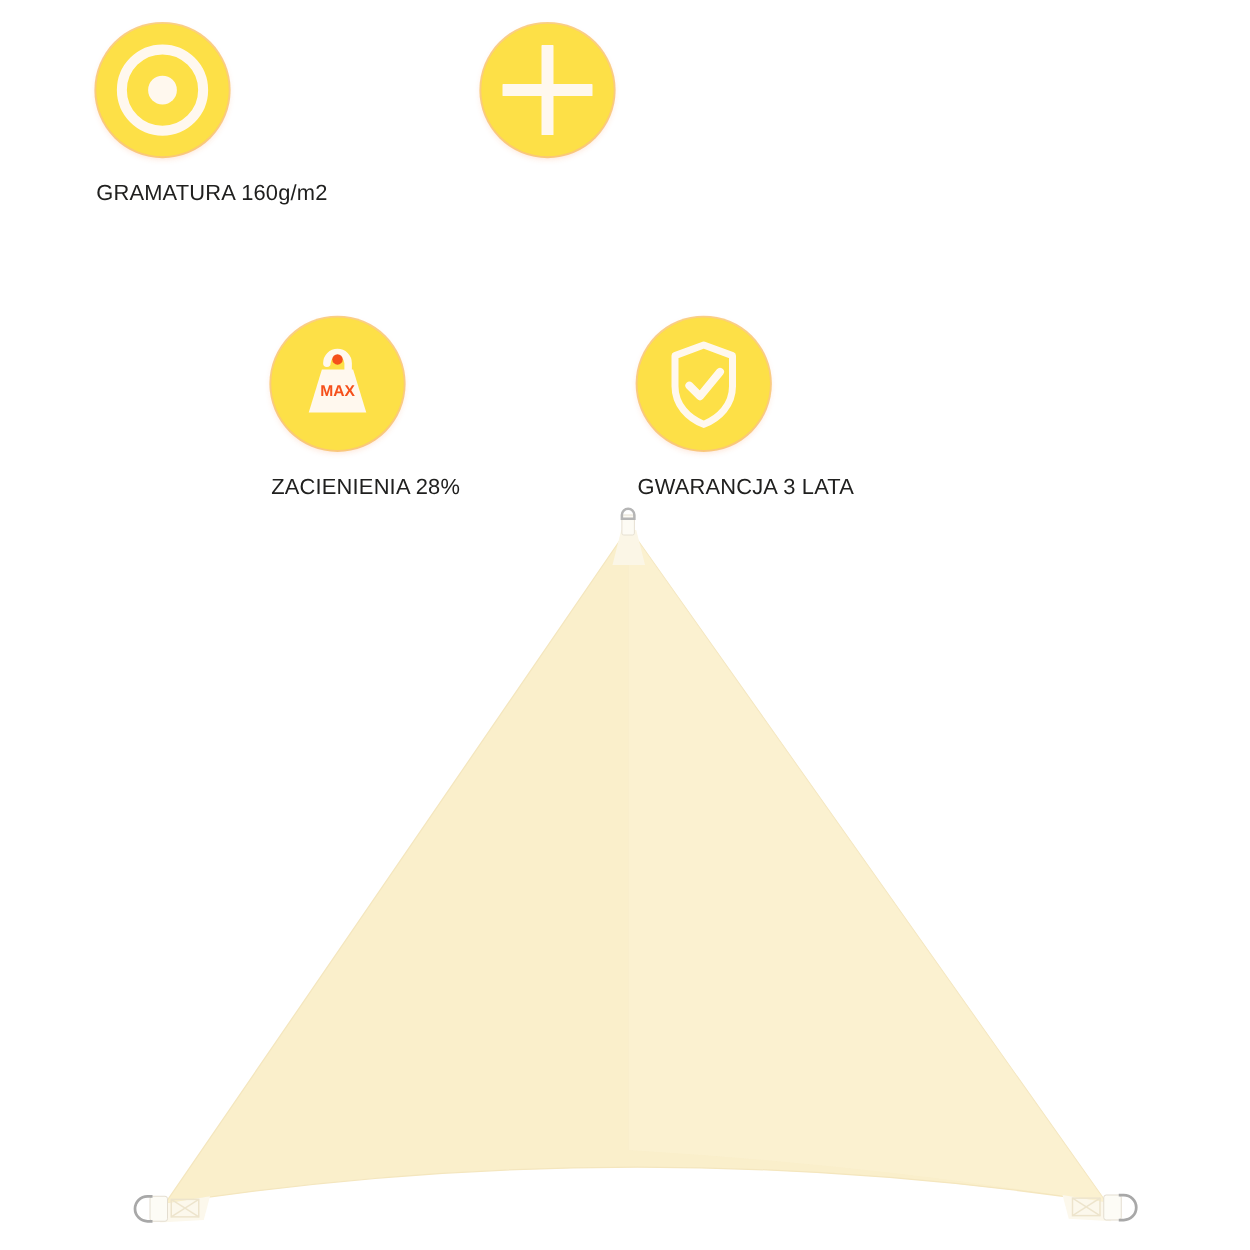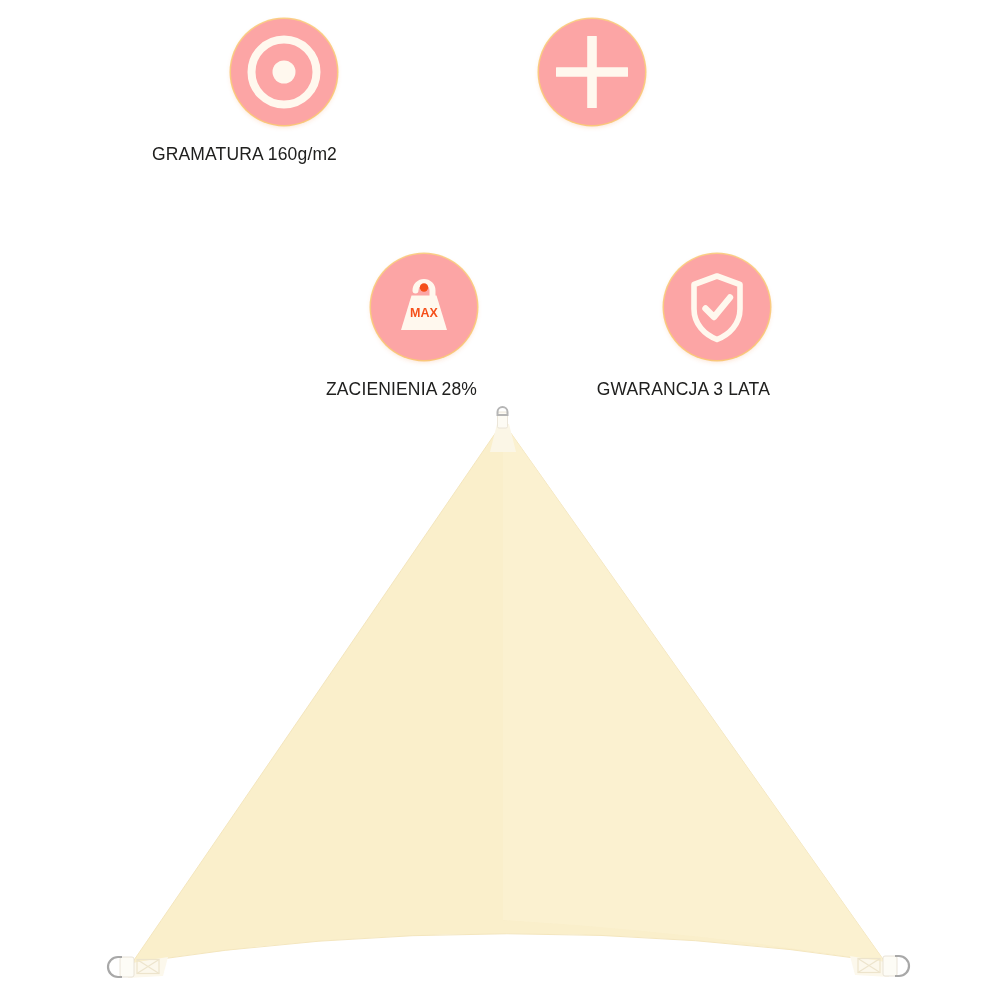--- a/index.html
+++ b/index.html
@@ -23,28 +23,28 @@
     height: 1000px;
     background: #ffffff;
   }
 
   
   .feature {
     position: absolute;
     width: 260px;
     display: flex;
     flex-direction: column;
-    align-items: flex-end;
+    align-items: flex-start;
   }
 
   .badge {
     width: 106px;
     height: 106px;
     border-radius: 50%;
-    background: #fca5a5;
+    background: #fde047;
     position: relative;
     display: flex;
     align-items: center;
     justify-content: center;
     box-shadow: 0 0 0 1.5px rgba(246,170,40,0.55),
                 0 2px 5px rgba(245,120,40,0.22);
   }
   .badge svg { display: block; }
 
   .feature-label {

